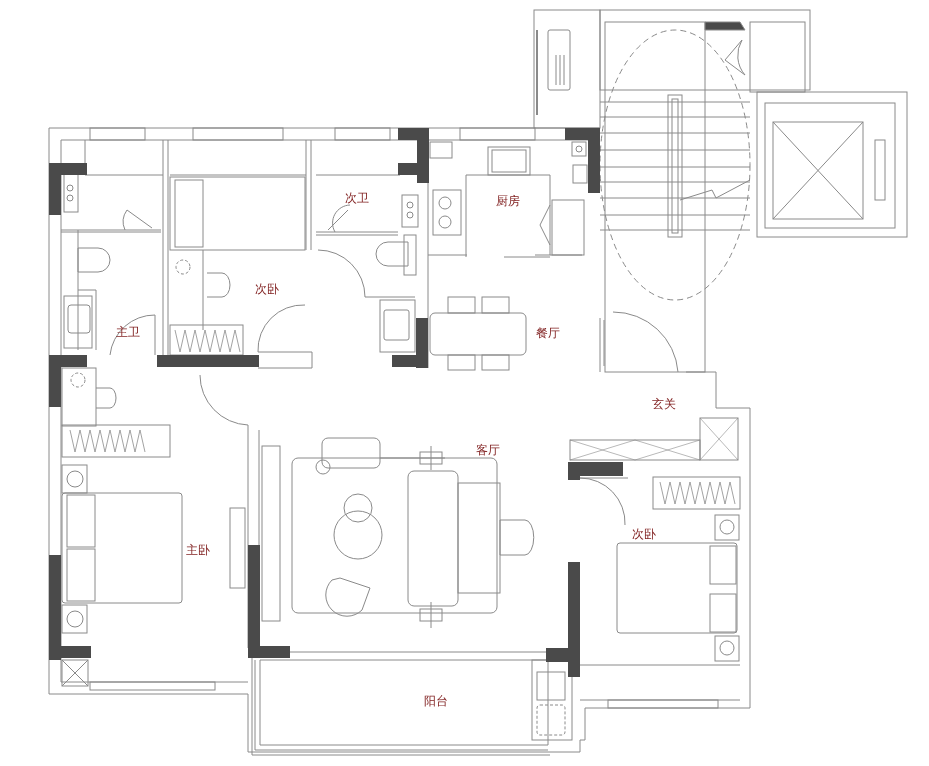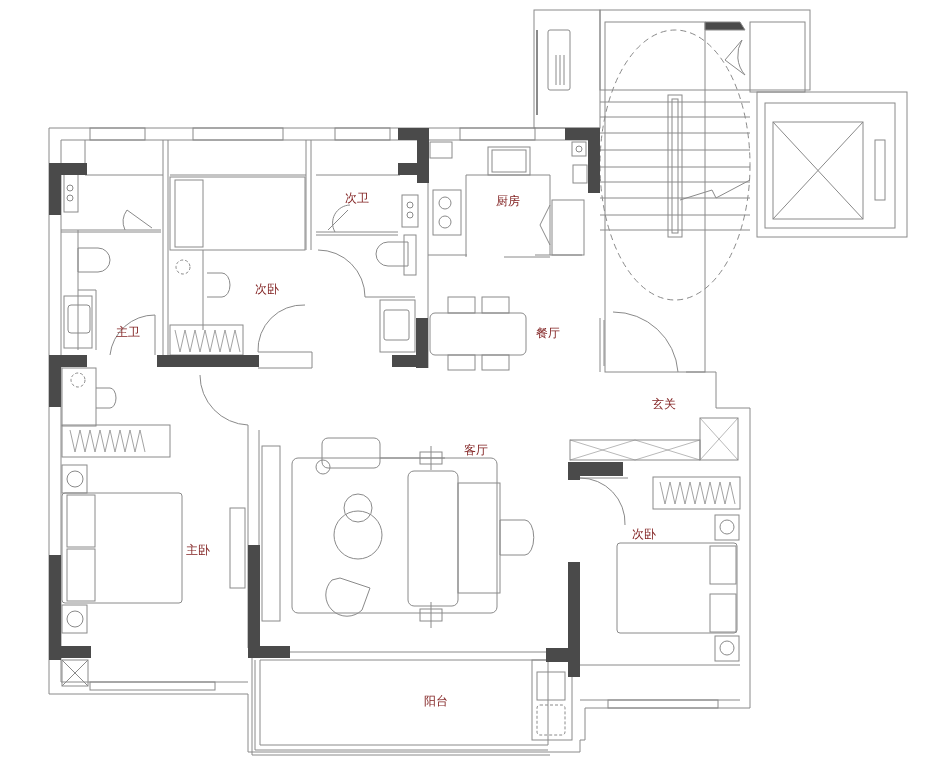--- a/index.html
+++ b/index.html
@@ -204,16 +204,16 @@
     <rect x="248" y="646" width="42" height="12"></rect>
   </g>
 </svg>
 
 <div class="room-label" style="left:116px; top:276px;margin-top:48px;">主卫</div>
 <div class="room-label" style="left:255px; top:281px;">次卧</div>
 <div class="room-label" style="left:345px; top:190px;">次卫</div>
 <div class="room-label" style="left:496px; top:193px;">厨房</div>
 <div class="room-label" style="left:536px; top:325px;text-align:right;">餐厅</div>
 <div class="room-label" style="left:652px; top:396px;">玄关</div>
-<div class="room-label" style="left:464px; top:442px;text-align:right;">客厅</div>
+<div class="room-label" style="left:476px; top:442px;text-align:right;">客厅</div>
 <div class="room-label" style="left:186px; top:542px;">主卧</div>
 <div class="room-label" style="left:632px; top:526px;">次卧</div>
 <div class="room-label" style="left:392px; top:693px;padding-left:32px;">阳台</div>
 
 </body></html>

